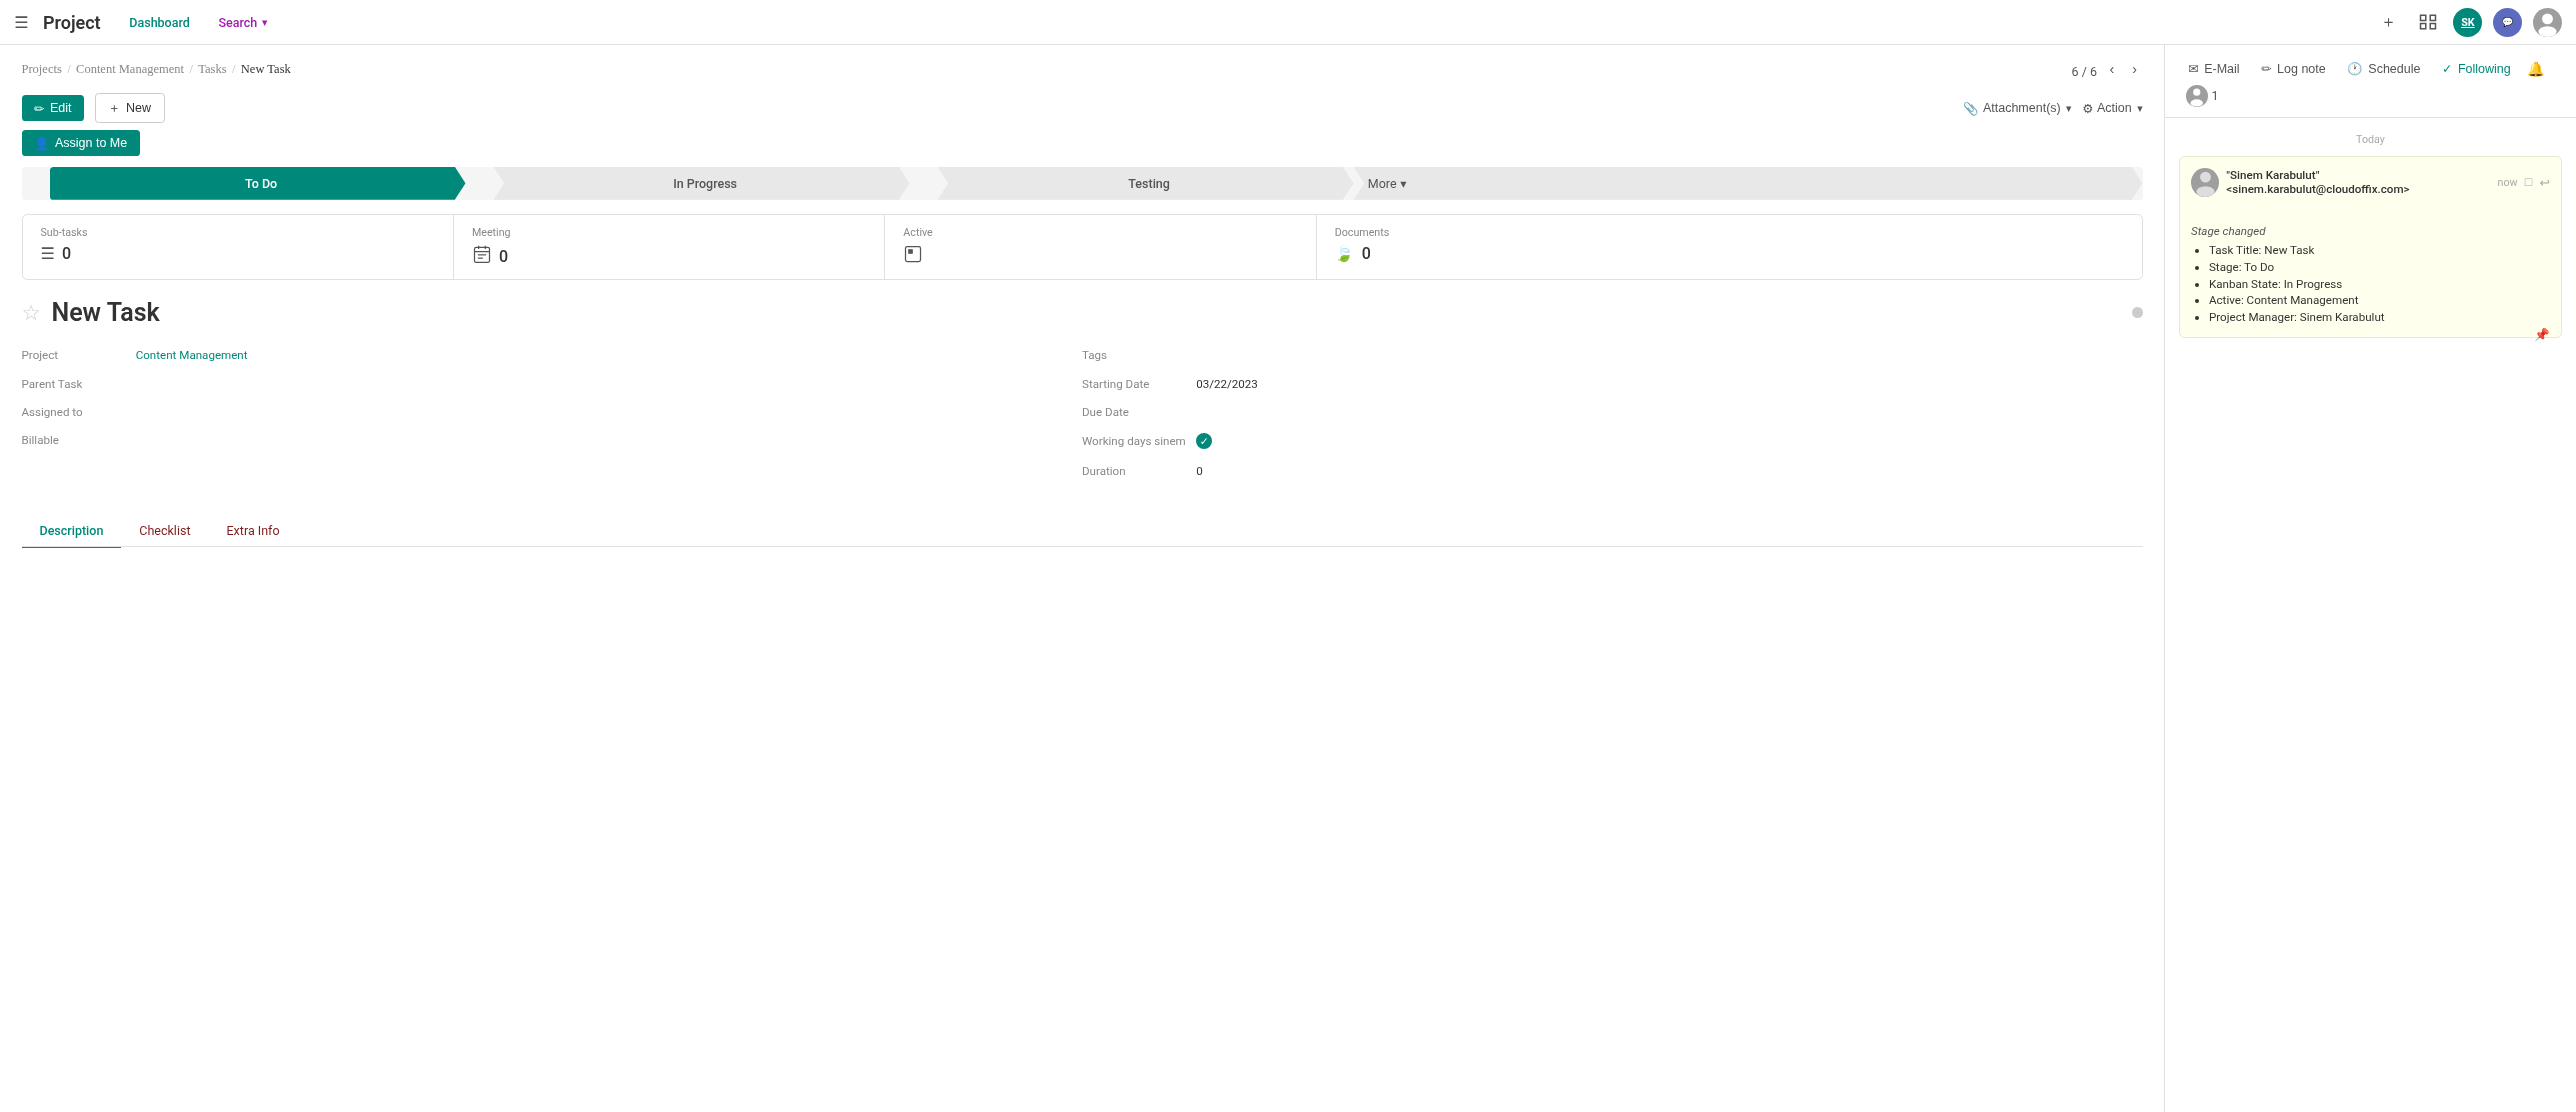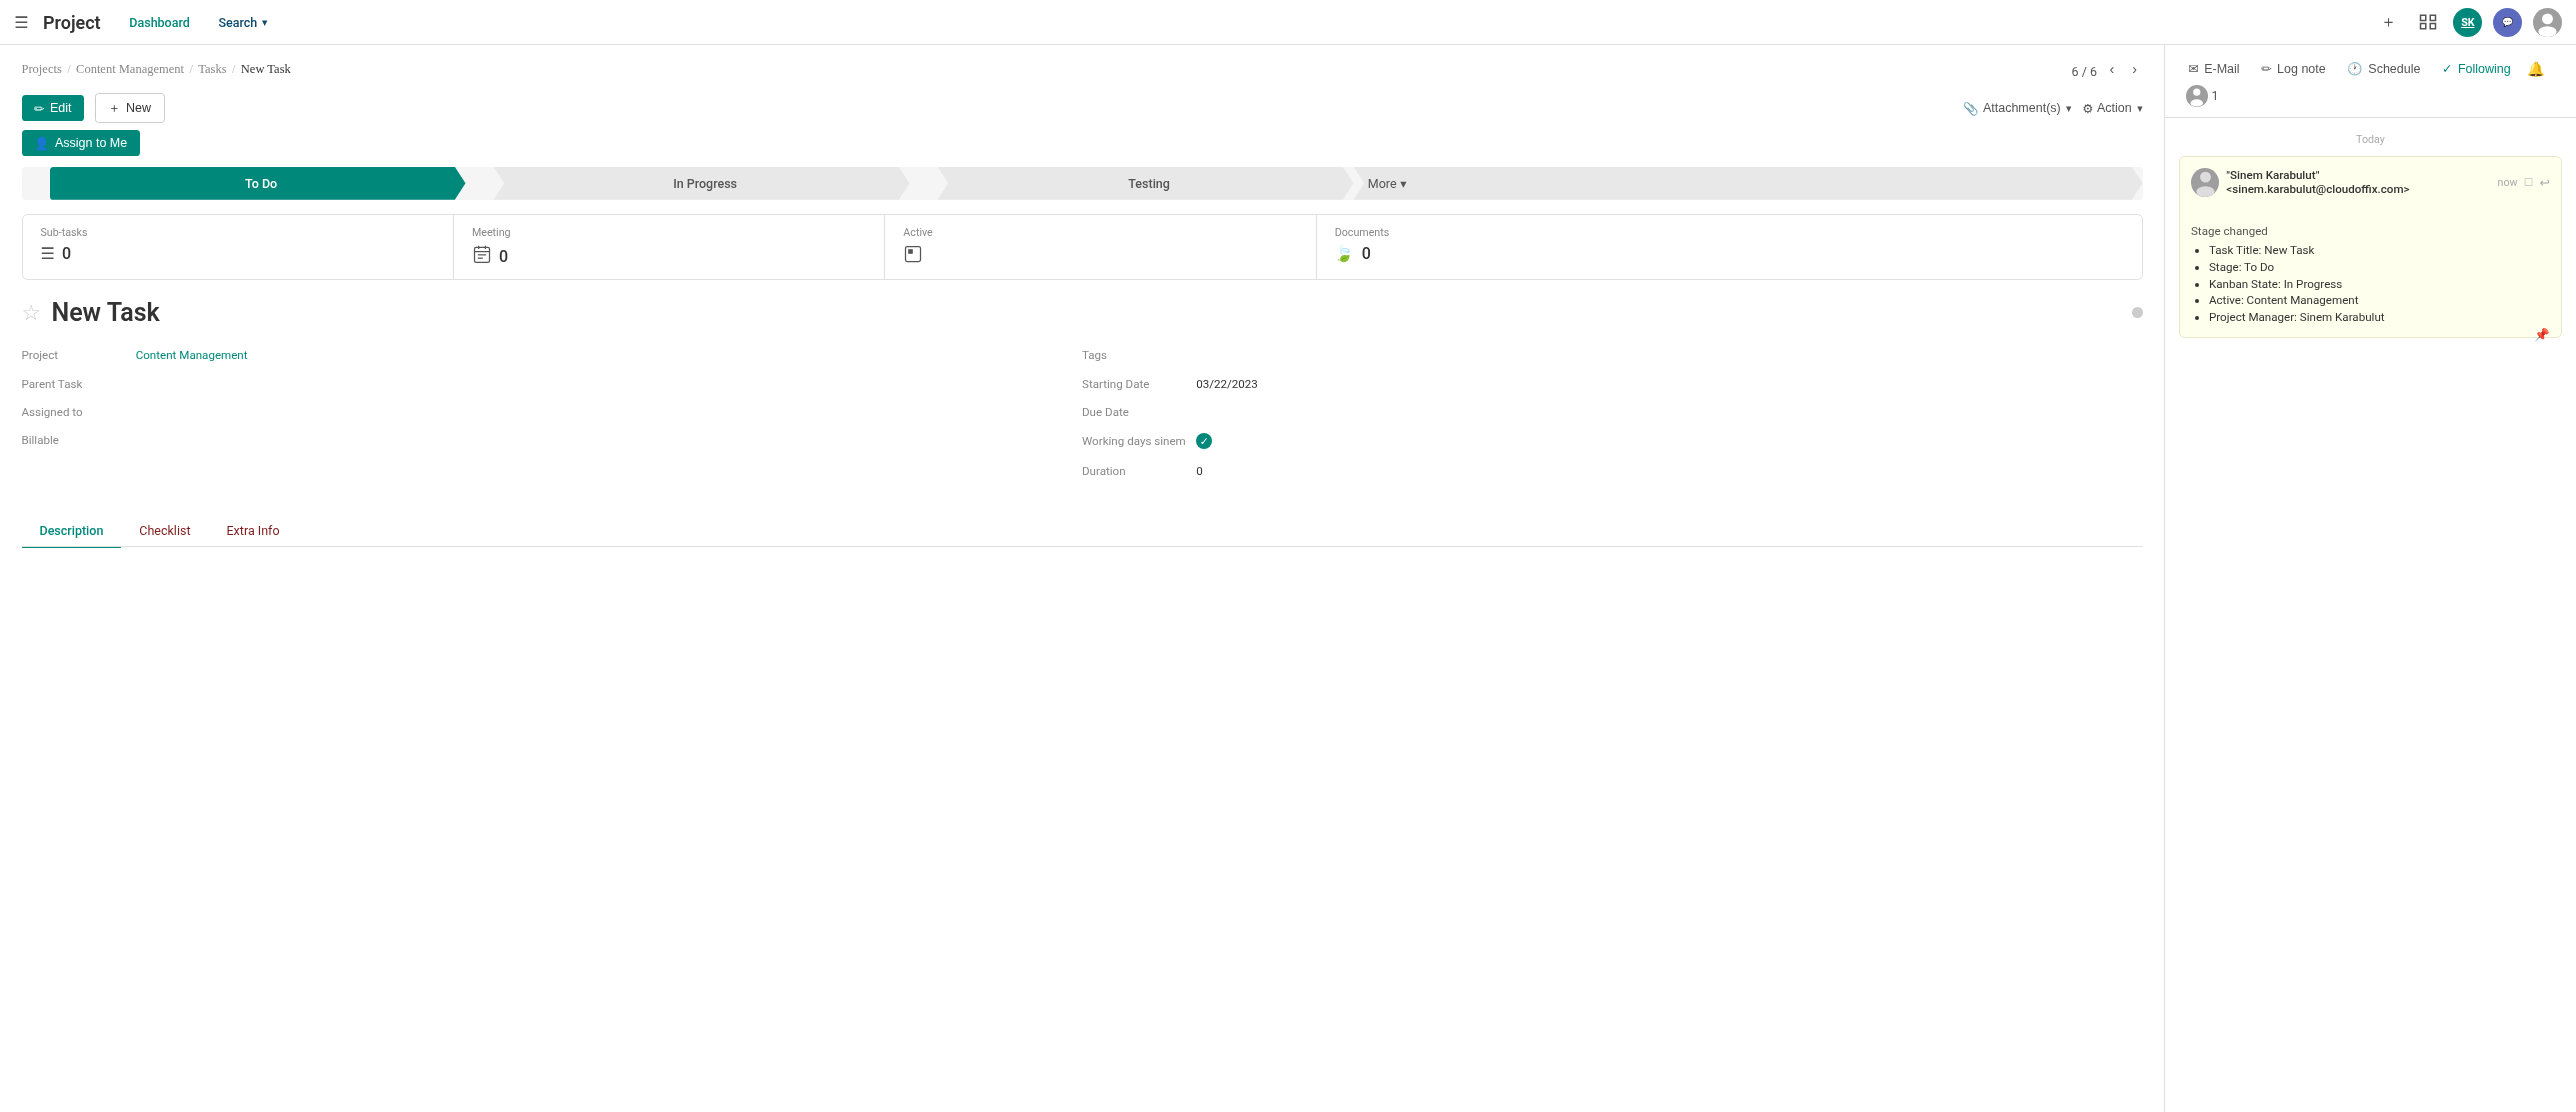--- a/index.html
+++ b/index.html
@@ -15,21 +15,21 @@
       height: 45px;
       gap: 14.3px;
     }
     .hamburger-icon { font-size: 16px; color: #555; cursor: pointer; }
     .app-title { font-size: 18px; font-weight: 600; color: #333; margin-right: 7.2px; }
     .nav-link { color: #00897b; font-weight: 500; cursor: pointer; padding: 3.6px 7.2px; }
     .nav-search {
       display: flex;
       align-items: center;
       gap: 3px;
-      color: #0c4a6e;
+      color: #a21caf;
       cursor: pointer;
       font-weight: 500;
       padding: 3.6px 7.2px;
       border-radius: 3.6px;
     }
     .nav-right { margin-left: auto; display: flex; align-items: center; gap: 10.7px; }
     .nav-icon-btn {
       width: 29px; height: 29px;
       border-radius: 50%;
       display: flex; align-items: center; justify-content: center;
@@ -422,20 +422,21 @@
       background: none;
       border: none;
       cursor: pointer;
       color: #aaa;
       font-size: 12.5px;
     }
     .message-type {
       font-size: 11.6px;
       color: #555;
       margin-bottom: 5.4px;
+      font-style: italic;
       margin-top: 27px;
     }
     .message-body { font-size: 11.6px; color: #333; }
     .message-body ul { padding-left: 18px; }
     .message-body li { margin-bottom: 2.7px; }
 
     .pin-btn {
       background: none;
       border: none;
       cursor: pointer;

